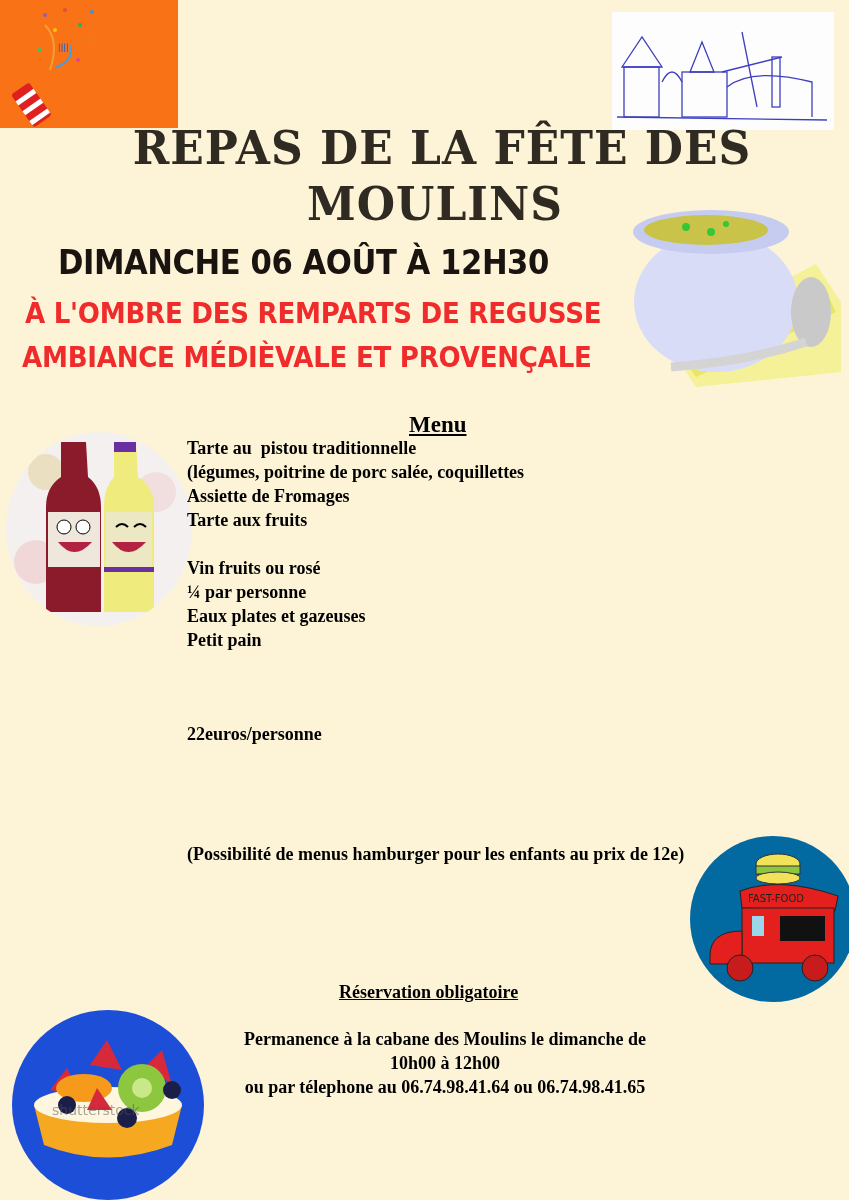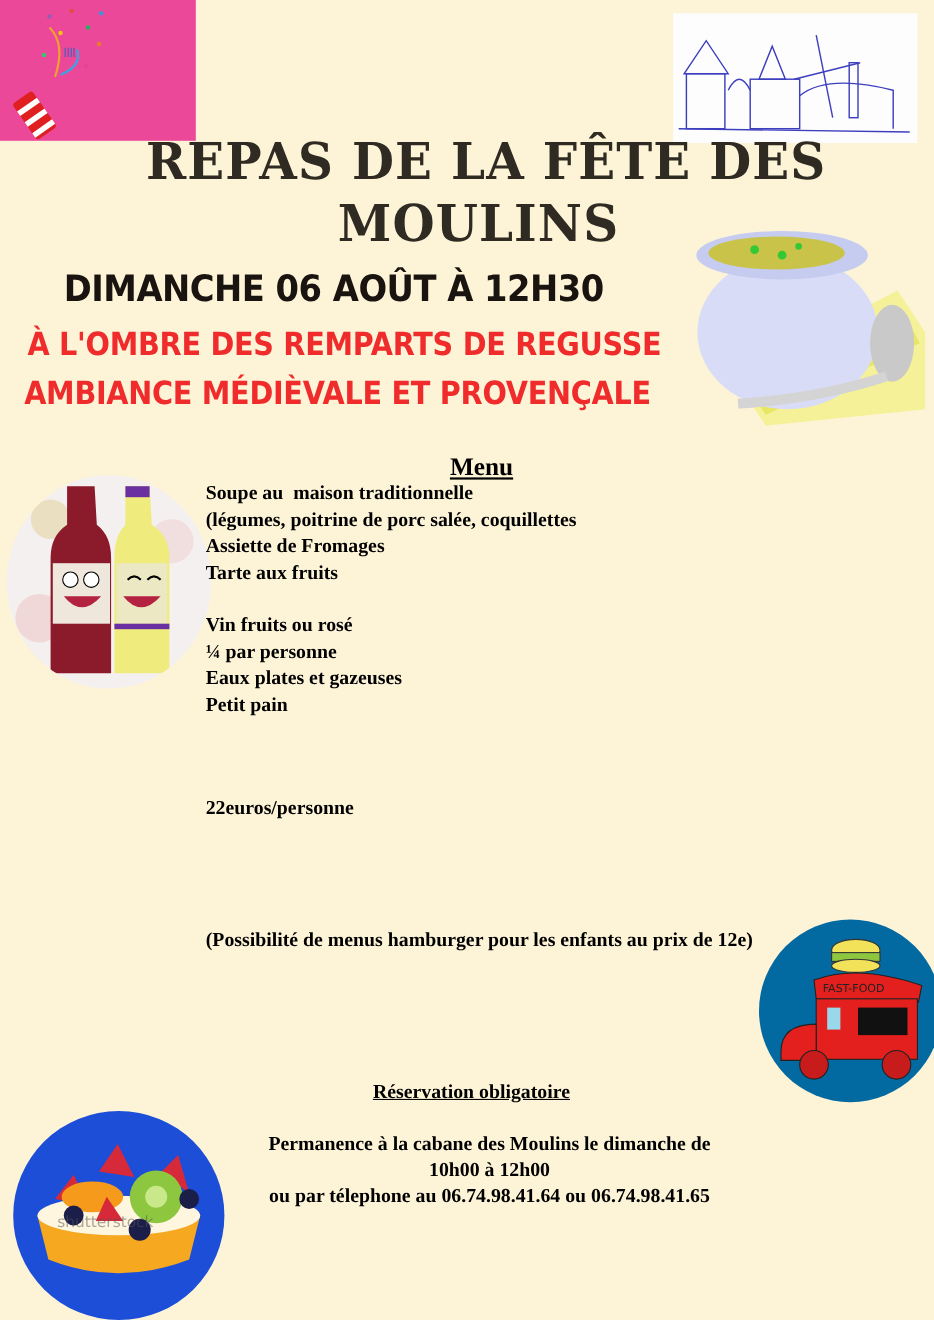--- a/index.html
+++ b/index.html
@@ -4,21 +4,21 @@
 <style>
   html, body { margin:0; padding:0; }
   body {
     width:849px; height:1200px; position:relative; overflow:hidden;
     background:#fdf4d8;
     font-family:"Liberation Serif", serif;
     color:#000;
   }
   .abs { position:absolute; }
   
-  .img-popper { left:0; top:0; width:178px; height:128px; background:#ec4899; }
+  .img-popper { left:0; top:0; width:178px; height:128px; background:#f97316; }
   .img-windmill { left:612px; top:12px; width:222px; height:118px; background:#fdfdfd; }
   .img-soup { left:626px; top:192px; width:222px; height:200px; }
   .img-wine { left:6px; top:432px; width:186px; height:194px; border-radius:50%; background:#f4f0f0; overflow:hidden; }
   .img-truck { left:690px; top:836px; width:166px; height:166px; border-radius:50%; background:#0369a1; overflow:hidden; }
   .img-tart { left:12px; top:1010px; width:192px; height:190px; border-radius:50%; background:#1d4ed8; overflow:hidden; }
 
   .title {
     font-family:"DejaVu Serif", serif; font-weight:bold;
     color:#2f2a22; font-size:44px; letter-spacing:1px; text-align:center;
     transform:scaleY(1.05);
@@ -124,21 +124,21 @@
     <rect x="98" y="135" width="50" height="5" fill="#6a2fa0"></rect>
     <path d="M52 110 Q68 130 86 110 Z" fill="#b32240"></path>
     <path d="M106 110 Q122 130 140 110 Z" fill="#b32240"></path>
     <circle cx="58" cy="95" r="7" fill="#fff" stroke="#000"></circle>
       <circle cx="77" cy="95" r="7" fill="#fff" stroke="#000"></circle>
     <path d="M110 95 q6 -6 12 0 M128 95 q6 -6 12 0" stroke="#000" fill="none" stroke-width="2"></path>
   </svg>
 </div>
 
 <div class="abs body-text menu-list">
-  <div>Soupe au  maison traditionnelle</div>
+  <div>Tarte au  pistou traditionnelle</div>
   <div>(légumes, poitrine de porc salée, coquillettes</div>
   <div>Assiette de Fromages</div>
   <div>Tarte aux fruits</div>
   <div></div>
   <div>Vin fruits ou rosé</div>
   <div>¼ par personne</div>
   <div>Eaux plates et gazeuses</div>
   <div>Petit pain</div>
 </div>
 

